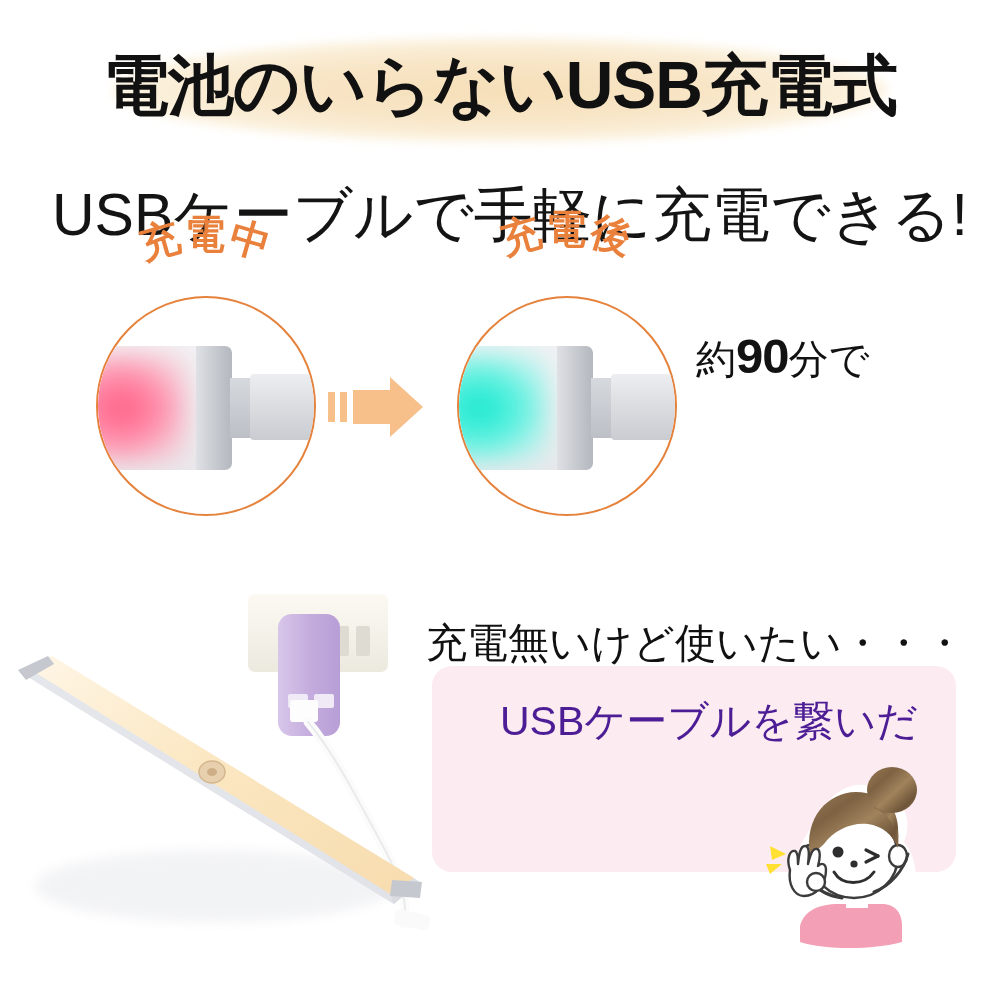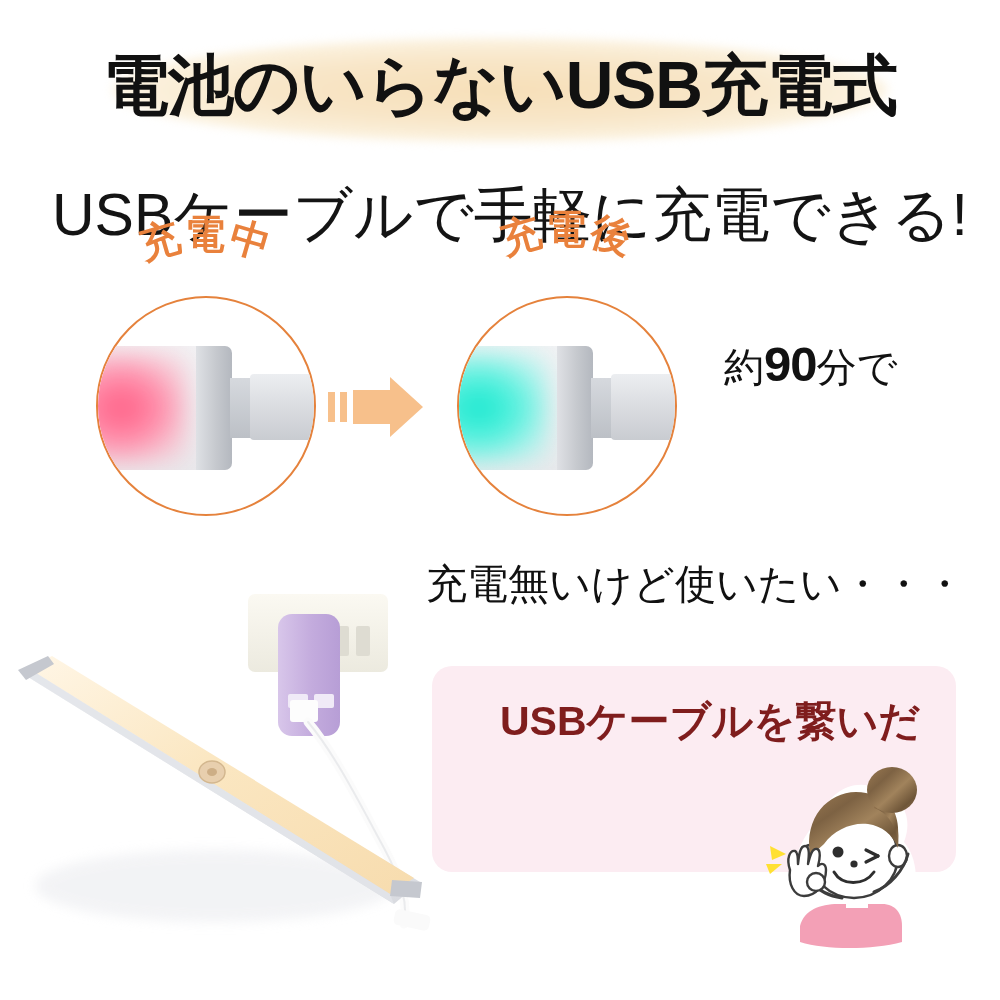--- a/index.html
+++ b/index.html
@@ -149,24 +149,23 @@
     left: 328px;
     top: 376px;
     width: 96px;
     height: 62px;
   }
   #progress-arrow svg { width: 100%; height: 100%; }
 
   
   .callout90 {
     position: absolute;
-    left: 724px;
+    left: 696px;
     top: 332px;
     width: 262px;
-    margin-top: 8px;
   }
   .callout-line {
     position: relative;
     display: inline-block;
     white-space: nowrap;
     font-size: 40px;
     font-weight: 500;
     color: #121212;
     line-height: 1.0;
     padding-bottom: 3px;
@@ -185,21 +184,21 @@
   .big-num {
     font-size: 49px;
     font-weight: 800;
     letter-spacing: -1px;
   }
 
   
   .bottom-heading {
     position: absolute;
     left: 426px;
-    top: 557px;
+    top: 616px;
     font-size: 41px;
     font-weight: 400;
     color: #111111;
     white-space: nowrap;
     letter-spacing: 0px;
   }
 
   
   #pink-panel {
     position: absolute;
@@ -209,22 +208,22 @@
     height: 206px;
     background: #fcecf2;
     border-radius: 20px;
   }
   .pink-text {
     position: absolute;
     left: 500px;
     top: 692px;
     width: 430px;
     font-size: 41px;
-    font-weight: 700;
-    color: #7f1d1d;
+    font-weight: 400;
+    color: #4c1d95;
     line-height: 1.42;
     letter-spacing: 0px;
   }
 
   
   #character {
     position: absolute;
     left: 742px;
     top: 752px;
     width: 198px;

